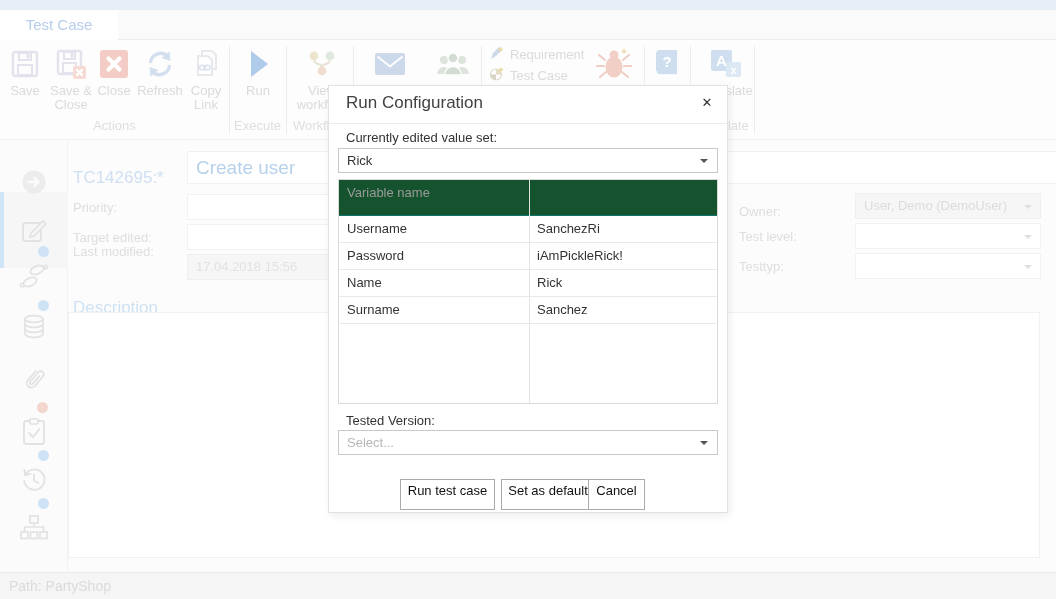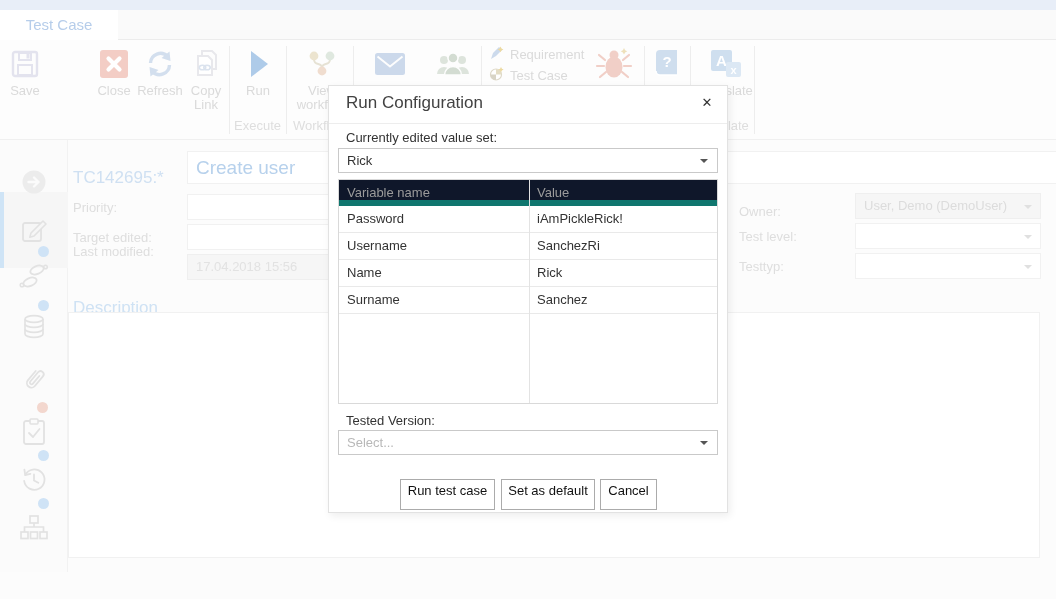--- a/index.html
+++ b/index.html
@@ -43,21 +43,21 @@
 
   
   .modal { position:absolute; left:328px; top:85px; width:400px; height:428px; background:#fff; border:1px solid #e2e2e2; box-shadow:2px 3px 8px rgba(0,0,0,0.07); }
   .m-title { position:absolute; left:17px; top:7px; font-size:17px; color:#424242; }
   .m-close { position:absolute; right:11px; top:8px; font-size:13px; color:#333; width:18px; height:18px; text-align:center; line-height:18px; cursor:default; }
   .m-sep { position:absolute; left:0; top:37px; width:398px; height:1px; background:#ededed; }
   .m-label { position:absolute; font-size:13px; color:#333; }
   .m-select { position:absolute; left:9px; width:380px; height:25px; border:1px solid #c9c9c9; background:#fff; font-size:13px; line-height:23px; padding-left:8px; color:#333; }
   .m-caret { position:absolute; right:9px; top:10px; width:0; height:0; border-left:4px solid transparent; border-right:4px solid transparent; border-top:4px solid #555; }
   .m-table { position:absolute; left:9px; top:93px; width:380px; height:225px; border:1px solid #d9d9d9; background:#fff; }
-  .t-head { display:flex; height:26px; background:#0f172a; border-bottom:6px solid #0f766e; color:#9b9b9b; font-size:13px; line-height:25px; }
+  .t-head { display:flex; height:36px; background:#14532d; border-bottom:1px solid #0f766e; color:#9b9b9b; font-size:13px; line-height:25px; }
   .t-row { display:flex; height:27px; border-bottom:1px solid #e9e9e9; color:#333; font-size:13px; line-height:26px; background:#fff; }
   .t-c1 { width:190px; padding-left:8px; }
   .t-c2 { width:188px; padding-left:8px; }
   .t-coldiv { position:absolute; left:190px; top:0; width:1px; height:223px; background:#e3e3e3; }
   .m-btn { position:absolute; top:393px; height:31px; background:#fff; border:1px solid #ababab; font-size:13px; color:#111; text-align:center; line-height:22px; cursor:default; font-family:"Liberation Sans",sans-serif; }
   .muted { color:#b8b8b8; }
 </style>
 </head>
 <body>
 
@@ -75,20 +75,33 @@
         <svg width="32" height="32" viewBox="0 0 32 32">
             <rect x="4" y="4" width="24" height="24" rx="2" fill="none" stroke="#e3e3ee" stroke-width="2.4"></rect>
             <rect x="10" y="5" width="12" height="7" fill="none" stroke="#e3e3ee" stroke-width="2"></rect>
             <rect x="17.5" y="5.5" width="3" height="5" fill="#e3e3ee"></rect>
             <rect x="9" y="17" width="14" height="10" fill="none" stroke="#e3e3ee" stroke-width="2"></rect>
           </svg>
       </div>
       <div class="rlabel">Save</div>
     </div>
 
+    <div class="rbtn" style="left:48px;width:46px;">
+      <div class="ricon">
+        <svg width="34" height="34" viewBox="0 0 34 34">
+            <rect x="4" y="4" width="23" height="23" rx="2" fill="none" stroke="#e3e3ee" stroke-width="2.4"></rect>
+            <rect x="10" y="5" width="11" height="7" fill="none" stroke="#e3e3ee" stroke-width="2"></rect>
+            <rect x="16.5" y="5.5" width="3" height="5" fill="#e3e3ee"></rect>
+            <rect x="9" y="16" width="13" height="10" fill="none" stroke="#e3e3ee" stroke-width="2"></rect>
+            <rect x="19" y="19" width="13" height="13" rx="2" fill="#f6dbd4"></rect>
+            <path d="M23 23 l5 5 M28 23 l-5 5" stroke="#fff" stroke-width="2.4" stroke-linecap="round"></path>
+          </svg>
+      </div>
+      <div class="rlabel">Save &amp; Close</div>
+    </div>
 
     <div class="rbtn" style="left:92px;width:44px;">
       <div class="ricon">
         <svg width="32" height="32" viewBox="0 0 32 32">
             <rect x="2" y="2" width="28" height="28" rx="3" fill="#f3cdc5"></rect>
             <path d="M10.5 10.5 L21.5 21.5 M21.5 10.5 L10.5 21.5" stroke="#fff" stroke-width="4.2" stroke-linecap="round"></path>
           </svg>
       </div>
       <div class="rlabel">Close</div>
     </div>
@@ -223,20 +236,21 @@
             <text x="13.5" y="19" font-size="15" font-family="Liberation Sans,sans-serif" font-weight="bold" fill="#fff" text-anchor="middle">A</text>
             <rect x="18" y="15" width="15" height="15" rx="2" fill="#dce8f4"></rect>
             <text x="25.5" y="26.5" font-size="11" font-family="Liberation Sans,sans-serif" font-weight="bold" fill="#fff" text-anchor="middle">x</text>
           </svg>
       </div>
       <div class="rlabel">Translate</div>
     </div>
 
     <div class="rdiv" style="left:754px;"></div>
 
+    <div class="rgroup" style="left:0;width:229px;">Actions</div>
     <div class="rgroup" style="left:229px;width:57px;">Execute</div>
     <div class="rgroup" style="left:286px;width:67px;">Workflow</div>
     <div class="rgroup" style="left:690px;width:64px;">Translate</div>
   </div>
 
   <div class="sidebar">
     <div class="side-sel">
       <div class="side-accent"></div>
     </div>
 
@@ -334,60 +348,62 @@
 
     <div class="flabel" style="left:670px; top:119px;">Testtyp:</div>
     <div class="finput" style="left:786px; top:113px; width:186px; height:26px;">
         <span class="fcaret"></span>
       </div>
 
     <div class="fheading" style="left:4px; top:146px; color:#cfe2f4;">Description</div>
     <div class="finput" style="left:-1px; top:172px; width:972px; height:246px;"></div>
   </div>
 
+  <div class="pathbar">
+    <span>Path: PartyShop</span>
+  </div>
 
   <div class="modal">
     <div class="m-title">Run Configuration</div>
     <div class="m-close">✕</div>
     <div class="m-sep"></div>
 
     <div class="m-label" style="left:17px; top:44px;">Currently edited value set:</div>
     <div class="m-select" style="top:62px;">
       <span>Rick</span>
       <span class="m-caret"></span>
     </div>
 
     <div class="m-table">
       <div class="t-head">
         <div class="t-c1">Variable name</div>
-        <div class="t-c2">Value</div>
+      </div>
+      <div class="t-row">
+        <div class="t-c1">Username</div>
+        <div class="t-c2">SanchezRi</div>
       </div>
       <div class="t-row">
         <div class="t-c1">Password</div>
         <div class="t-c2">iAmPickleRick!</div>
-      </div>
-      <div class="t-row">
-        <div class="t-c1">Username</div>
-        <div class="t-c2">SanchezRi</div>
       </div>
       <div class="t-row">
         <div class="t-c1">Name</div>
         <div class="t-c2">Rick</div>
       </div>
       <div class="t-row">
         <div class="t-c1">Surname</div>
         <div class="t-c2">Sanchez</div>
       </div>
       <div class="t-coldiv"></div>
     </div>
 
     <div class="m-label" style="left:17px; top:327px;">Tested Version:</div>
     <div class="m-select" style="top:344px;">
       <span class="muted">Select...</span>
       <span class="m-caret"></span>
     </div>
 
     <div class="m-btn" style="left:71px; width:95px;">Run test case</div>
     <div class="m-btn" style="left:172px; width:94px;">Set as default</div>
-    <div class="m-btn" style="left:271px; width:57px;">Cancel</div>
+    <div class="m-btn" style="left:259px; width:57px;">Cancel</div>
   </div>
 
 </div>
 
 </body></html>

